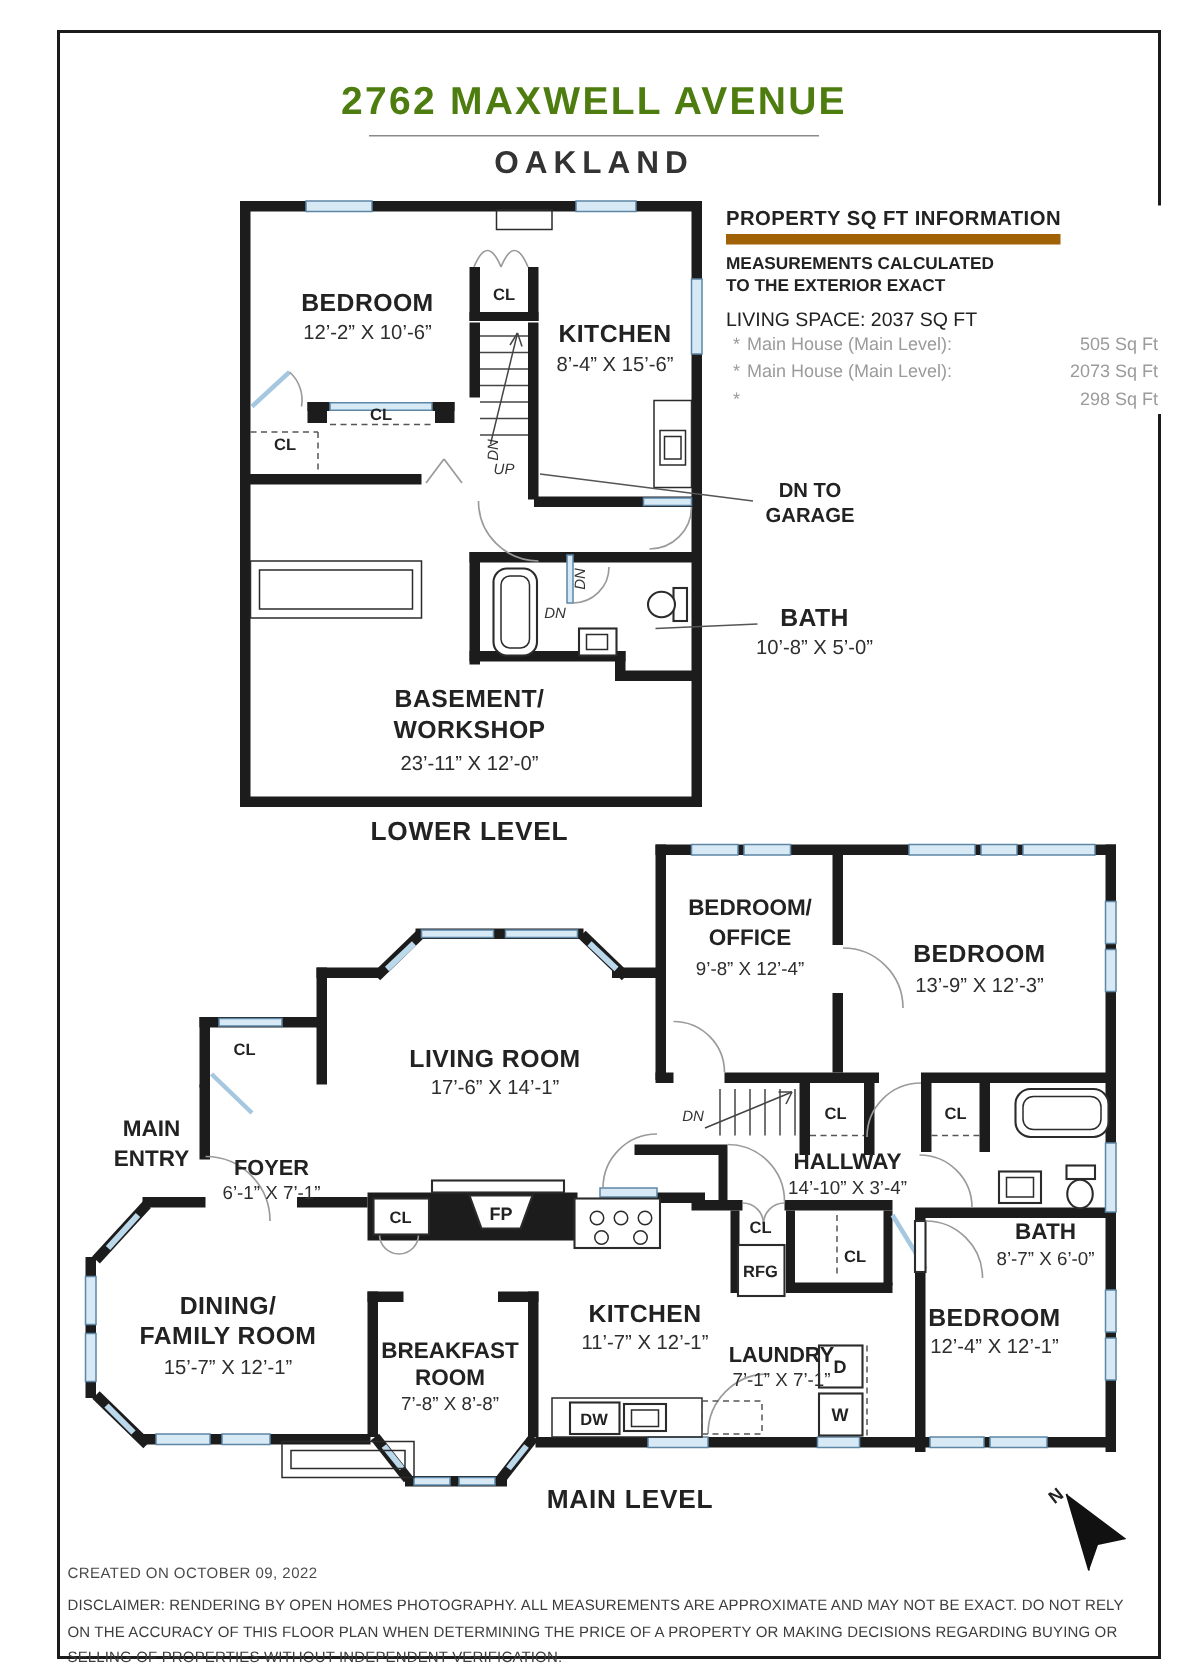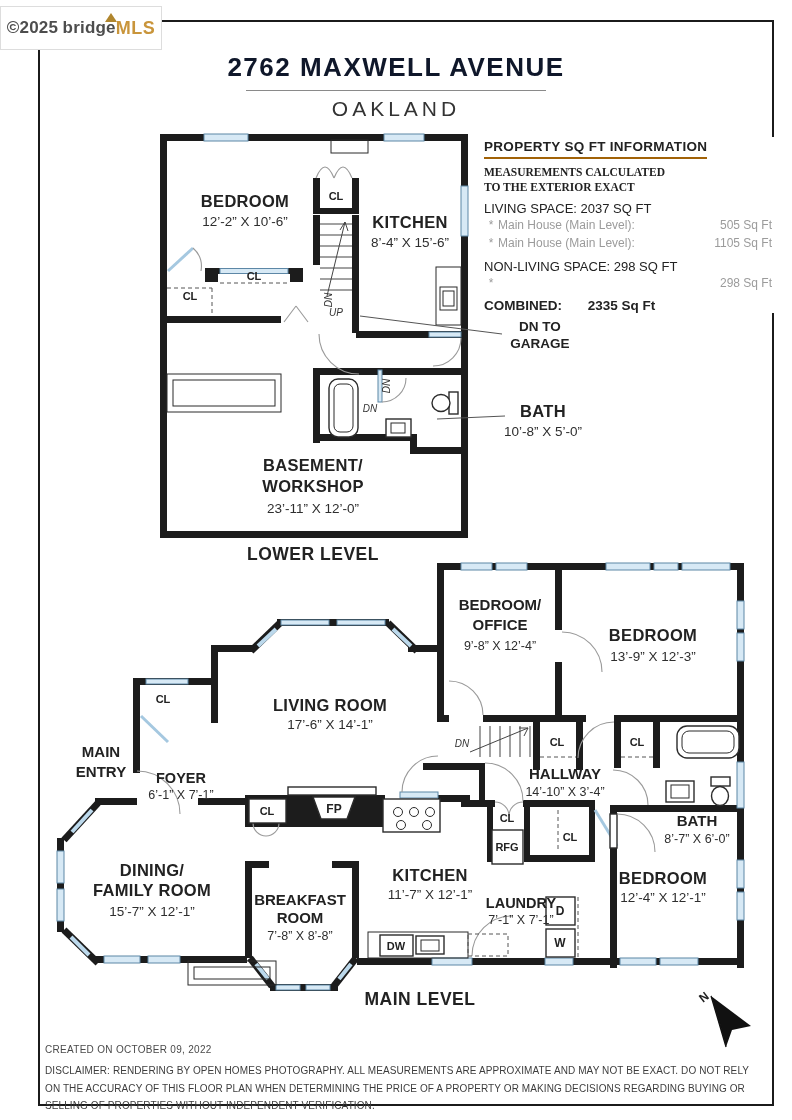--- a/index.html
+++ b/index.html
@@ -8,27 +8,27 @@
   .frame{position:absolute;left:38px;top:20px;width:732px;height:1082px;
          border:2px solid #1b1b1b;}
   .logo-box{position:absolute;left:0;top:6px;width:160px;height:42px;background:#fff;
             border:1px solid #ddd;z-index:6;display:flex;align-items:center;justify-content:center;}
   .logo-box .g{font-size:17px;font-weight:bold;color:#4d4d4d;letter-spacing:.2px;}
   .logo-box .o{font-size:18px;font-weight:bold;color:#c9953b;letter-spacing:.5px;}
   .mountain{position:absolute;left:104px;top:6px;width:0;height:0;
             border-left:6px solid transparent;border-right:6px solid transparent;
             border-bottom:9px solid #b0862e;}
   .title{position:absolute;left:0;top:52px;width:792px;text-align:center;z-index:3;}
-  .addr{font-size:26px;font-weight:bold;letter-spacing:1.5px;color:#0f172a;}
+  .addr{font-size:26px;font-weight:bold;letter-spacing:1.5px;color:#4d7c0f;}
   .rule{width:300px;height:1px;background:#8a8a8a;margin:7px auto 6px auto;}
-  .city{font-size:21px;font-weight:normal;letter-spacing:4px;color:#333;}
+  .city{font-size:21px;font-weight:bold;letter-spacing:4px;color:#333;}
   .sqft{position:absolute;left:484px;top:137px;width:292px;z-index:4;background:#fff;}
   .sqft .t{font-size:13.5px;font-weight:bold;letter-spacing:.3px;display:inline-block;
-           border-bottom:2px solid #a16207;padding-bottom:3px;margin-bottom:6px;}
-  .sqft .note{font-size:11.5px;font-weight:bold;line-height:1.3;font-family:Liberation Serif, serif;}
+           border-bottom:7px solid #a16207;padding-bottom:3px;margin-bottom:6px;}
+  .sqft .note{font-size:11.5px;font-weight:bold;line-height:1.3;}
   .sqft .hdr{font-size:13px;font-weight:normal;margin-top:6px;}
   .sqft .row{display:flex;font-size:12px;color:#9b9b9b;line-height:1.55;}
   .sqft .row .b{width:14px;text-align:center;flex:none;}
   .sqft .row .v{margin-left:auto;padding-right:4px;}
   .sqft .comb{font-size:13.5px;font-weight:bold;margin-top:5px;}
   .sqft .comb .cv{display:inline-block;margin-left:22px;}
   svg{position:absolute;z-index:2;}
   .wall{fill:#1c1c1c;}
   .outer{fill:#fff;stroke:#1c1c1c;stroke-width:7;}
   .win{fill:#d7e9f5;stroke:#5d87a6;stroke-width:1;}
@@ -55,55 +55,45 @@
   .created{font-size:10px;color:#4a4a4a;letter-spacing:.3px;margin-bottom:7px;}
   .disc{font-size:10px;color:#3d3d3d;line-height:1.75;letter-spacing:.1px;}
 </style>
 </head>
 <body>
 
 <div class="page">
 
   <div class="frame"></div>
 
-  <div class="logo-box">
-    <span class="g">©2025</span>&nbsp;
-    <span class="g">bridge</span><span class="o">MLS</span>
-    <span class="mountain"></span>
-  </div>
 
   <div class="title">
     <div class="addr">2762 MAXWELL AVENUE</div>
     <div class="rule"></div>
     <div class="city">OAKLAND</div>
   </div>
 
   <div class="sqft">
     <div class="t">PROPERTY SQ FT INFORMATION</div>
     <div class="note">MEASUREMENTS CALCULATED</div>
     <div class="note">TO THE EXTERIOR EXACT</div>
     <div class="hdr">LIVING SPACE: 2037 SQ FT</div>
     <div class="row">
       <span class="b">*</span>
       <span>Main House (Main Level):</span>
       <span class="v">505 Sq Ft</span>
     </div>
     <div class="row">
       <span class="b">*</span>
       <span>Main House (Main Level):</span>
-      <span class="v">1105 Sq Ft</span>
+      <span class="v">2073 Sq Ft</span>
     </div>
-    <div class="hdr">NON-LIVING SPACE: 298 SQ FT</div>
     <div class="row">
       <span class="b">*</span>
       <span class="v">298 Sq Ft</span>
-    </div>
-    <div class="comb">
-      <span>COMBINED:</span>
-      <span class="cv">2335  Sq Ft</span>
     </div>
   </div>
 
   <svg style="left:150px;top:128px;" width="470" height="440" viewBox="150 128 470 440" xmlns="http://www.w3.org/2000/svg">
 
     <g>
       <rect class="outer" x="163.5" y="137.5" width="301" height="397"></rect>
     </g>
 
     <g>

